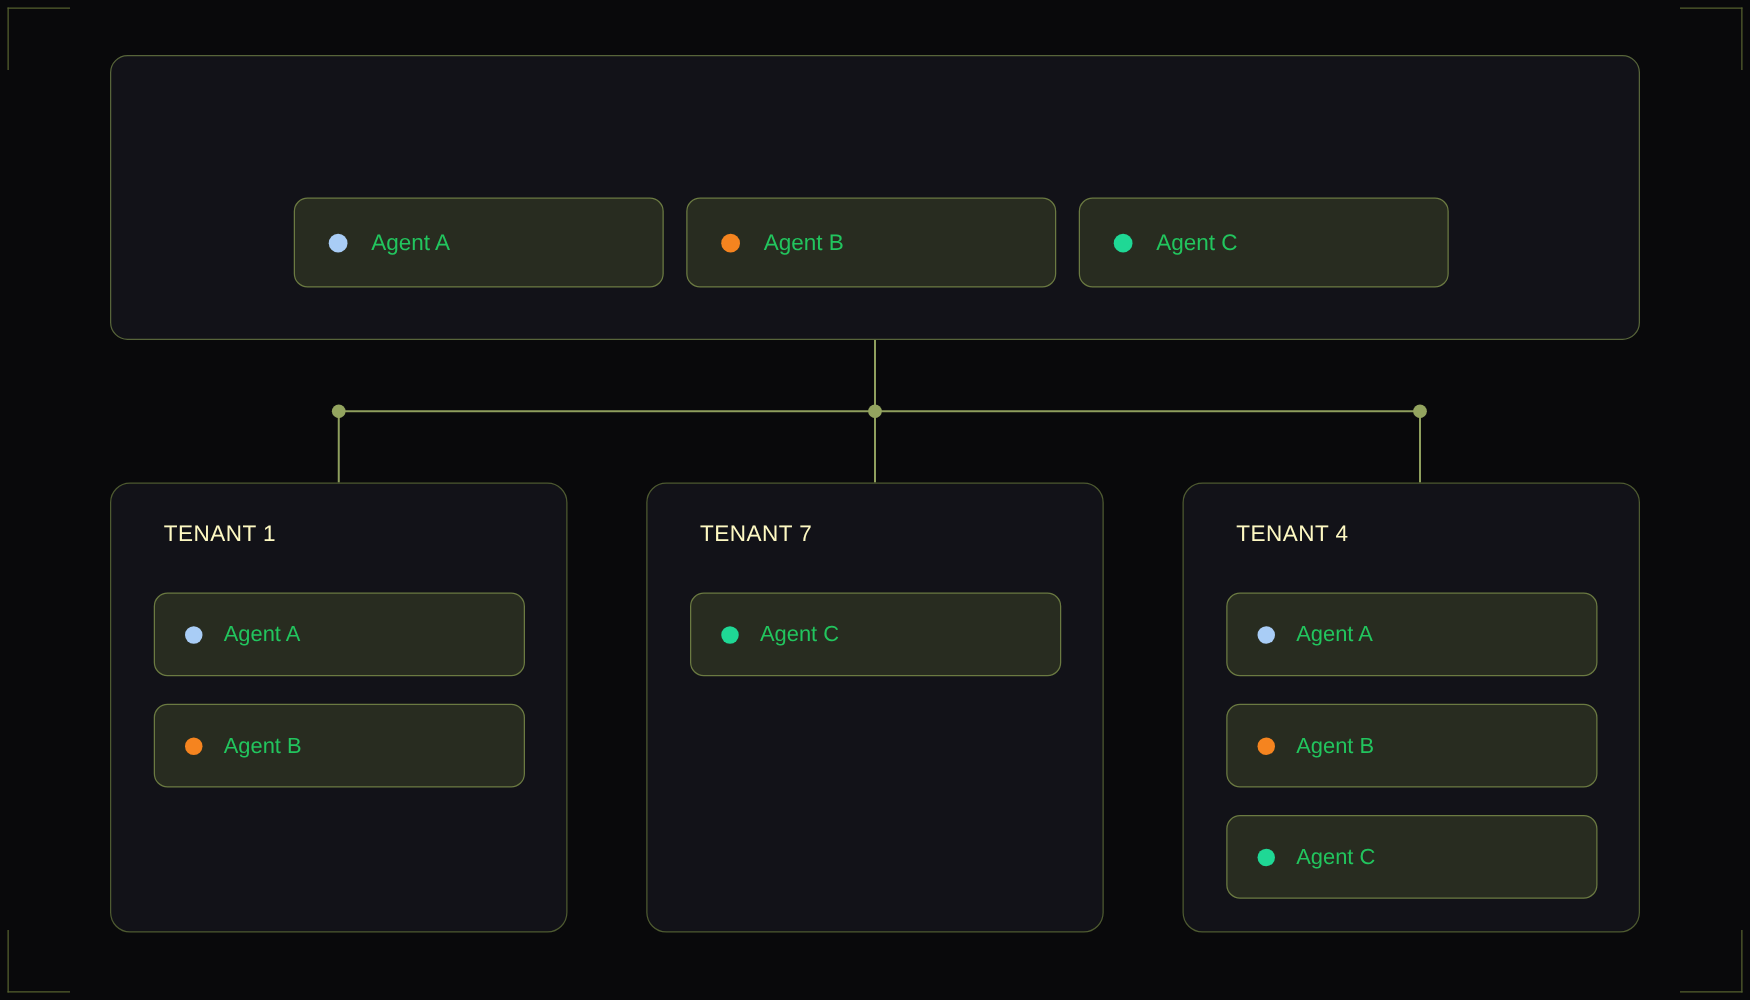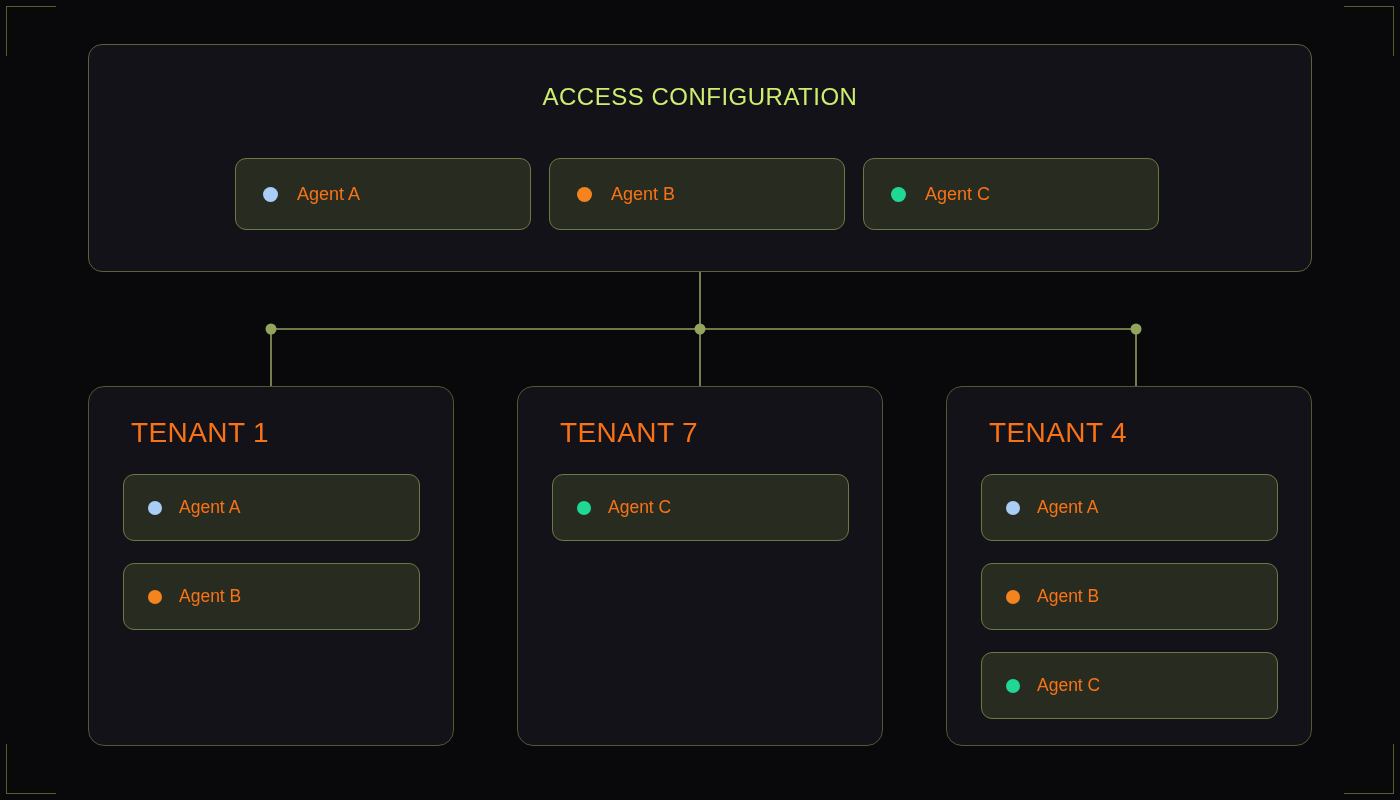--- a/index.html
+++ b/index.html
@@ -80,22 +80,22 @@
     border:1px solid #4e5a31;
     border-radius:16px;
   }
   .tenant-panel.t0 { left:0px; }
   .tenant-panel.t1 { left:429px; }
   .tenant-panel.t2 { left:858px; }
 
   .tenant-title {
     position:absolute;
     top:30px; left:42px;
-    color:#f97316;
-    font-size:28px;
+    color:#fef9c3;
+    font-size:18px;
     letter-spacing:0.4px;
     white-space:nowrap;
   }
 
   .tenant-chips {
     position:absolute;
     top:87px; left:34px;
     display:flex;
     flex-direction:column;
     gap:22px;
@@ -113,21 +113,21 @@
   }
 
   .dot {
     width:14px; height:14px;
     border-radius:50%;
     flex:0 0 auto;
   }
   .hdr-chip .dot { width:15px; height:15px; }
 
   .chip-label {
-    color:#f97316;
+    color:#22c55e;
     font-size:17.5px;
     white-space:nowrap;
   }
   .hdr-chip .chip-label { font-size:18px; }
 </style>
 </head>
 <body>
 
 <div id="stage">
 
@@ -145,21 +145,20 @@
       <line x1="1136" y1="329" x2="1136" y2="386"></line>
     </g>
     <g fill="#93a45f">
       <circle cx="271" cy="329" r="5.5"></circle>
       <circle cx="700" cy="329" r="5.5"></circle>
       <circle cx="1136" cy="329" r="5.5"></circle>
     </g>
   </svg>
 
   <div id="header-panel">
-    <div id="header-title" style="color: rgb(205, 238, 110);">ACCESS CONFIGURATION</div>
 
     <div id="header-chips">
 
       <div class="hdr-chip">
         <span class="dot" style="background: rgb(169, 205, 246);"></span>
         <span class="chip-label">Agent A</span>
       </div>
 
       <div class="hdr-chip">
         <span class="dot" style="background: rgb(245, 132, 31);"></span>

